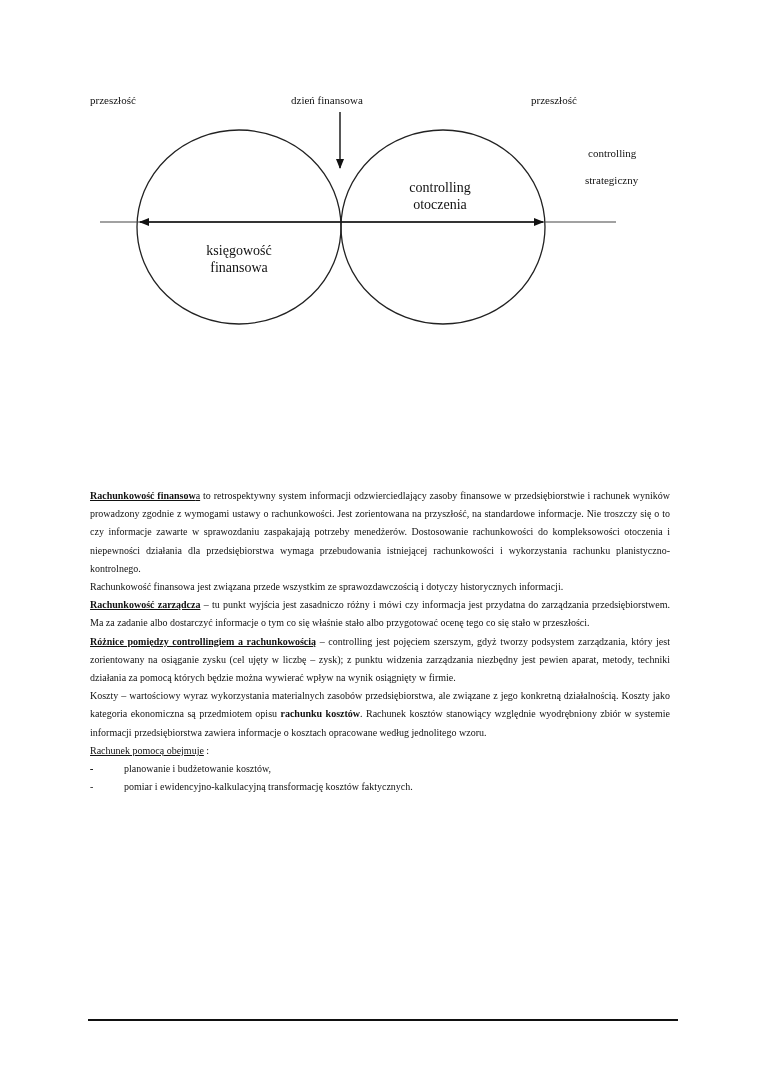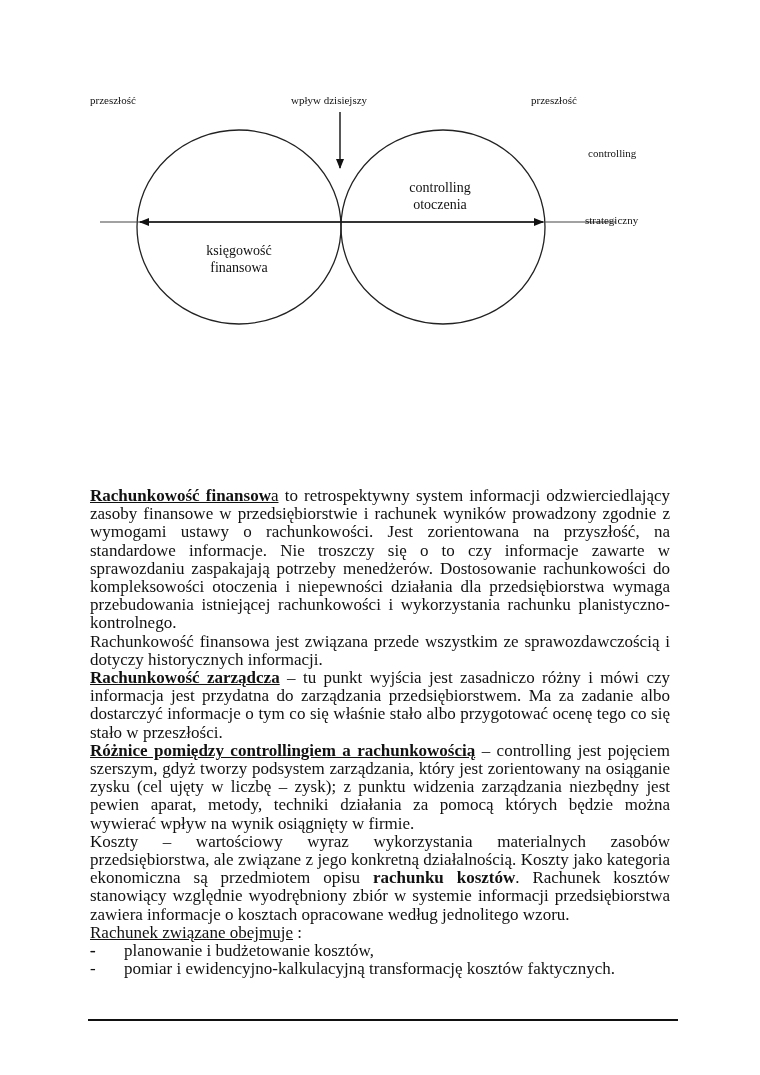--- a/index.html
+++ b/index.html
@@ -5,21 +5,21 @@
     html, body { margin: 0; padding: 0; background: #ffffff; }
     body {
       width: 760px; height: 1075px; position: relative; overflow: hidden;
       font-family: "Liberation Serif", serif; color: #111111;
     }
     .lbl { position: absolute; font-size: 11px; line-height: 16px; white-space: nowrap; }
     .clbl { position: absolute; font-size: 14px; line-height: 17px; text-align: center; white-space: nowrap; }
     svg.diagram { position: absolute; left: 0; top: 0; }
     .text {
       position: absolute; left: 90px; top: 487px; width: 580px;
-      font-size: 17px; line-height: 18.2px; text-align: justify;
+      font-size: 10px; line-height: 18.2px; text-align: justify;
     }
     .text p { margin: 0; }
     .u { text-decoration: underline; }
     .bu { font-weight: bold; text-decoration: underline; }
     .b { font-weight: bold; }
     .heading { text-align: center; font-weight: bold; margin: 18px 0 18px 0 !important; }
     .list { margin: 0; padding: 0; list-style: none; }
     .list li { position: relative; padding-left: 34px; }
     .list li .dash { position: absolute; left: 0; top: 0; }
     .rule { position: absolute; left: 88px; top: 1019px; width: 590px; height: 2px; background: #111; }
@@ -35,41 +35,41 @@
   </defs>
   <ellipse cx="239" cy="227" rx="102" ry="97" fill="none" stroke="#222" stroke-width="1.3"></ellipse>
   <ellipse cx="443" cy="227" rx="102" ry="97" fill="none" stroke="#222" stroke-width="1.3"></ellipse>
   <line x1="100" y1="222" x2="616" y2="222" stroke="#444" stroke-width="1.2"></line>
   <line x1="341" y1="222" x2="140" y2="222" stroke="#111" stroke-width="1.6" marker-end="url(#ah)"></line>
   <line x1="341" y1="222" x2="543" y2="222" stroke="#111" stroke-width="1.6" marker-end="url(#ah)"></line>
   <line x1="340" y1="112" x2="340" y2="168" stroke="#111" stroke-width="1.4" marker-end="url(#ah)"></line>
 </svg>
 
 <span class="lbl" style="left:90px; top:92px;">przeszłość</span>
-<span class="lbl" style="left:291px; top:92px;">wpływ dzisiejszy</span>
+<span class="lbl" style="left:291px; top:92px;">dzień finansowa</span>
 <span class="lbl" style="left:531px; top:92px;">przeszłość</span>
 <span class="lbl" style="left:588px; top:145px;">controlling</span>
-<span class="lbl" style="left:585px; top:172px;margin-top:40px;">strategiczny</span>
+<span class="lbl" style="left:585px; top:172px;">strategiczny</span>
 
 <div class="clbl" style="left:390px; top:179px; width:100px;">
   <div>controlling</div>
   <div>otoczenia</div>
 </div>
 <div class="clbl" style="left:189px; top:242px; width:100px;">
   <div>księgowość</div>
   <div>finansowa</div>
 </div>
 
 <div class="text">
   <p><span class="bu">Rachunkowość finansow</span><span class="u">a</span><span> to retrospektywny system informacji odzwierciedlający zasoby finansowe w przedsiębiorstwie i rachunek wyników prowadzony zgodnie z wymogami ustawy o rachunkowości. Jest zorientowana na przyszłość, na standardowe informacje. Nie troszczy się o to czy informacje zawarte w sprawozdaniu zaspakajają potrzeby menedżerów. Dostosowanie rachunkowości do kompleksowości otoczenia i niepewności działania dla przedsiębiorstwa wymaga przebudowania istniejącej rachunkowości i wykorzystania rachunku planistyczno-kontrolnego.</span></p>
   <p>Rachunkowość finansowa jest związana przede wszystkim ze sprawozdawczością i dotyczy historycznych informacji.</p>
   <p><span class="bu">Rachunkowość zarządcza</span><span> – tu punkt wyjścia jest zasadniczo różny i mówi czy informacja jest przydatna do zarządzania przedsiębiorstwem. Ma za zadanie albo dostarczyć informacje o tym co się właśnie stało albo przygotować ocenę tego co się stało w przeszłości.</span></p>
   <p><span class="bu">Różnice pomiędzy controllingiem a rachunkowością</span><span> – controlling jest pojęciem szerszym, gdyż tworzy podsystem zarządzania, który jest zorientowany na osiąganie zysku (cel ujęty w liczbę – zysk); z punktu widzenia zarządzania niezbędny jest pewien aparat, metody, techniki działania za pomocą których będzie można wywierać wpływ na wynik osiągnięty w firmie.</span></p>
   <p><span>Koszty – wartościowy wyraz wykorzystania materialnych zasobów przedsiębiorstwa, ale związane z jego konkretną działalnością. Koszty jako kategoria ekonomiczna są przedmiotem opisu </span><span class="b">rachunku kosztów</span><span>. Rachunek kosztów stanowiący względnie wyodrębniony zbiór w systemie informacji przedsiębiorstwa zawiera informacje o kosztach opracowane według jednolitego wzoru.</span></p>
-  <p><span class="u">Rachunek związane obejmuje</span><span> :</span></p>
+  <p><span class="u">Rachunek pomocą obejmuje</span><span> :</span></p>
   <ul class="list">
     <li><span class="dash">-</span></li>
     <li><span class="dash">-</span><span>planowanie i budżetowanie kosztów,</span></li>
     <li><span class="dash">-</span><span>pomiar i ewidencyjno-kalkulacyjną transformację kosztów faktycznych.</span></li>
   </ul>
 </div>
 
 <div class="rule"></div>
 
 </body></html>

